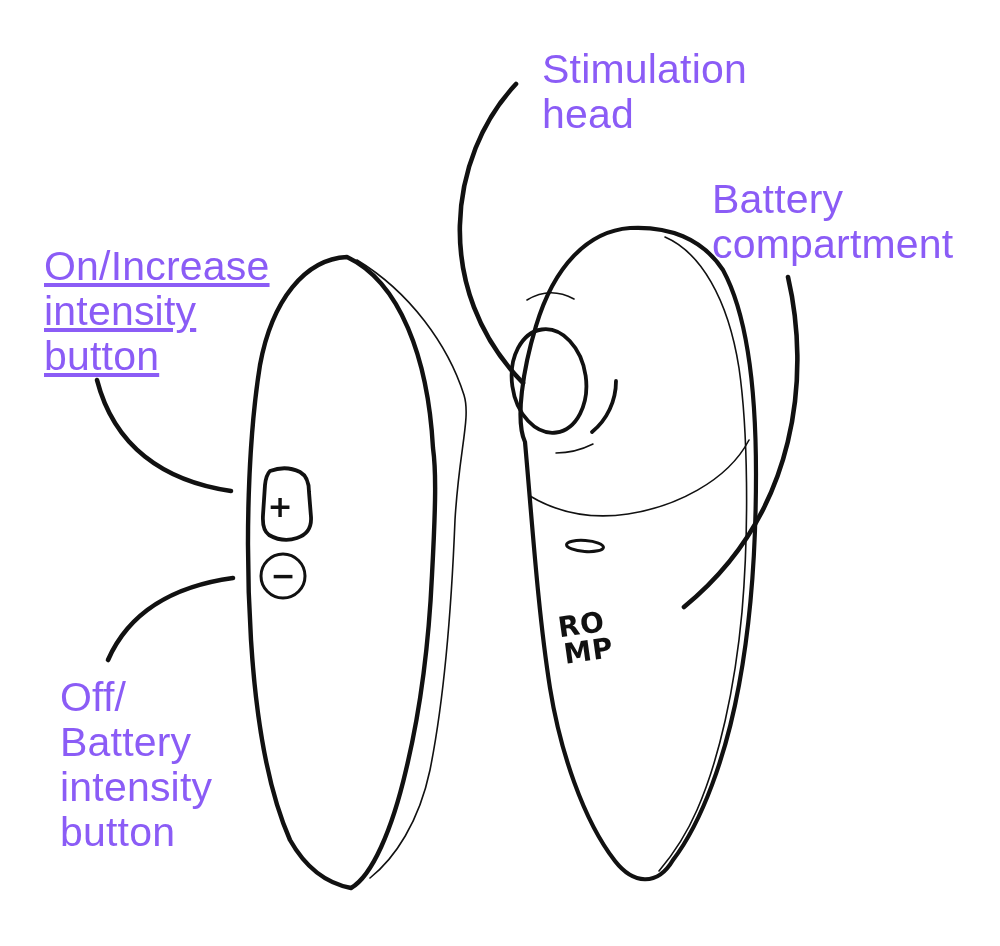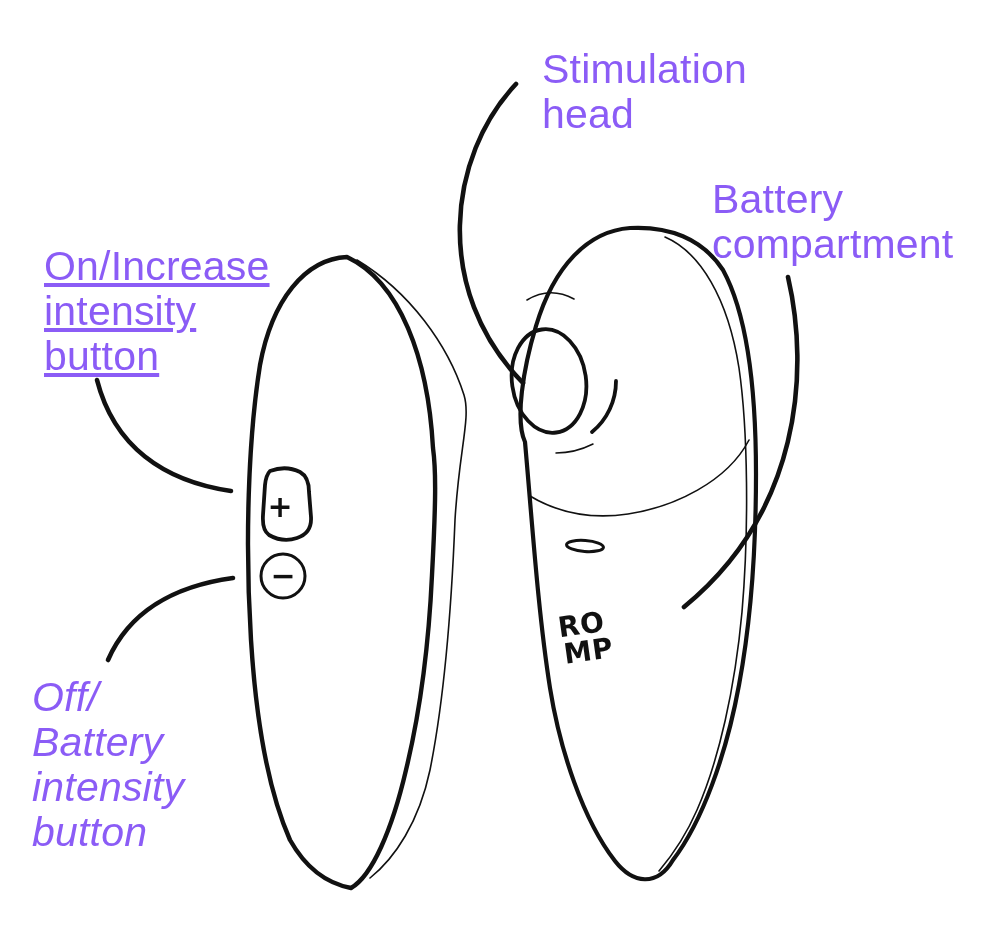--- a/index.html
+++ b/index.html
@@ -139,20 +139,20 @@
     <span class="label-line">Battery</span>
     <span class="label-line">compartment</span>
   </div>
 
   <div class="label" style="left:44px; top:244px;text-decoration:underline;">
     <span class="label-line">On/Increase</span>
     <span class="label-line">intensity</span>
     <span class="label-line">button</span>
   </div>
 
-  <div class="label" style="left:32px; top:675px;font-style:italic;">
+  <div class="label" style="left:60px; top:675px;">
     <span class="label-line">Off/</span>
     <span class="label-line">Battery</span>
     <span class="label-line">intensity</span>
     <span class="label-line">button</span>
   </div>
 
 </div>
 
 </body></html>

